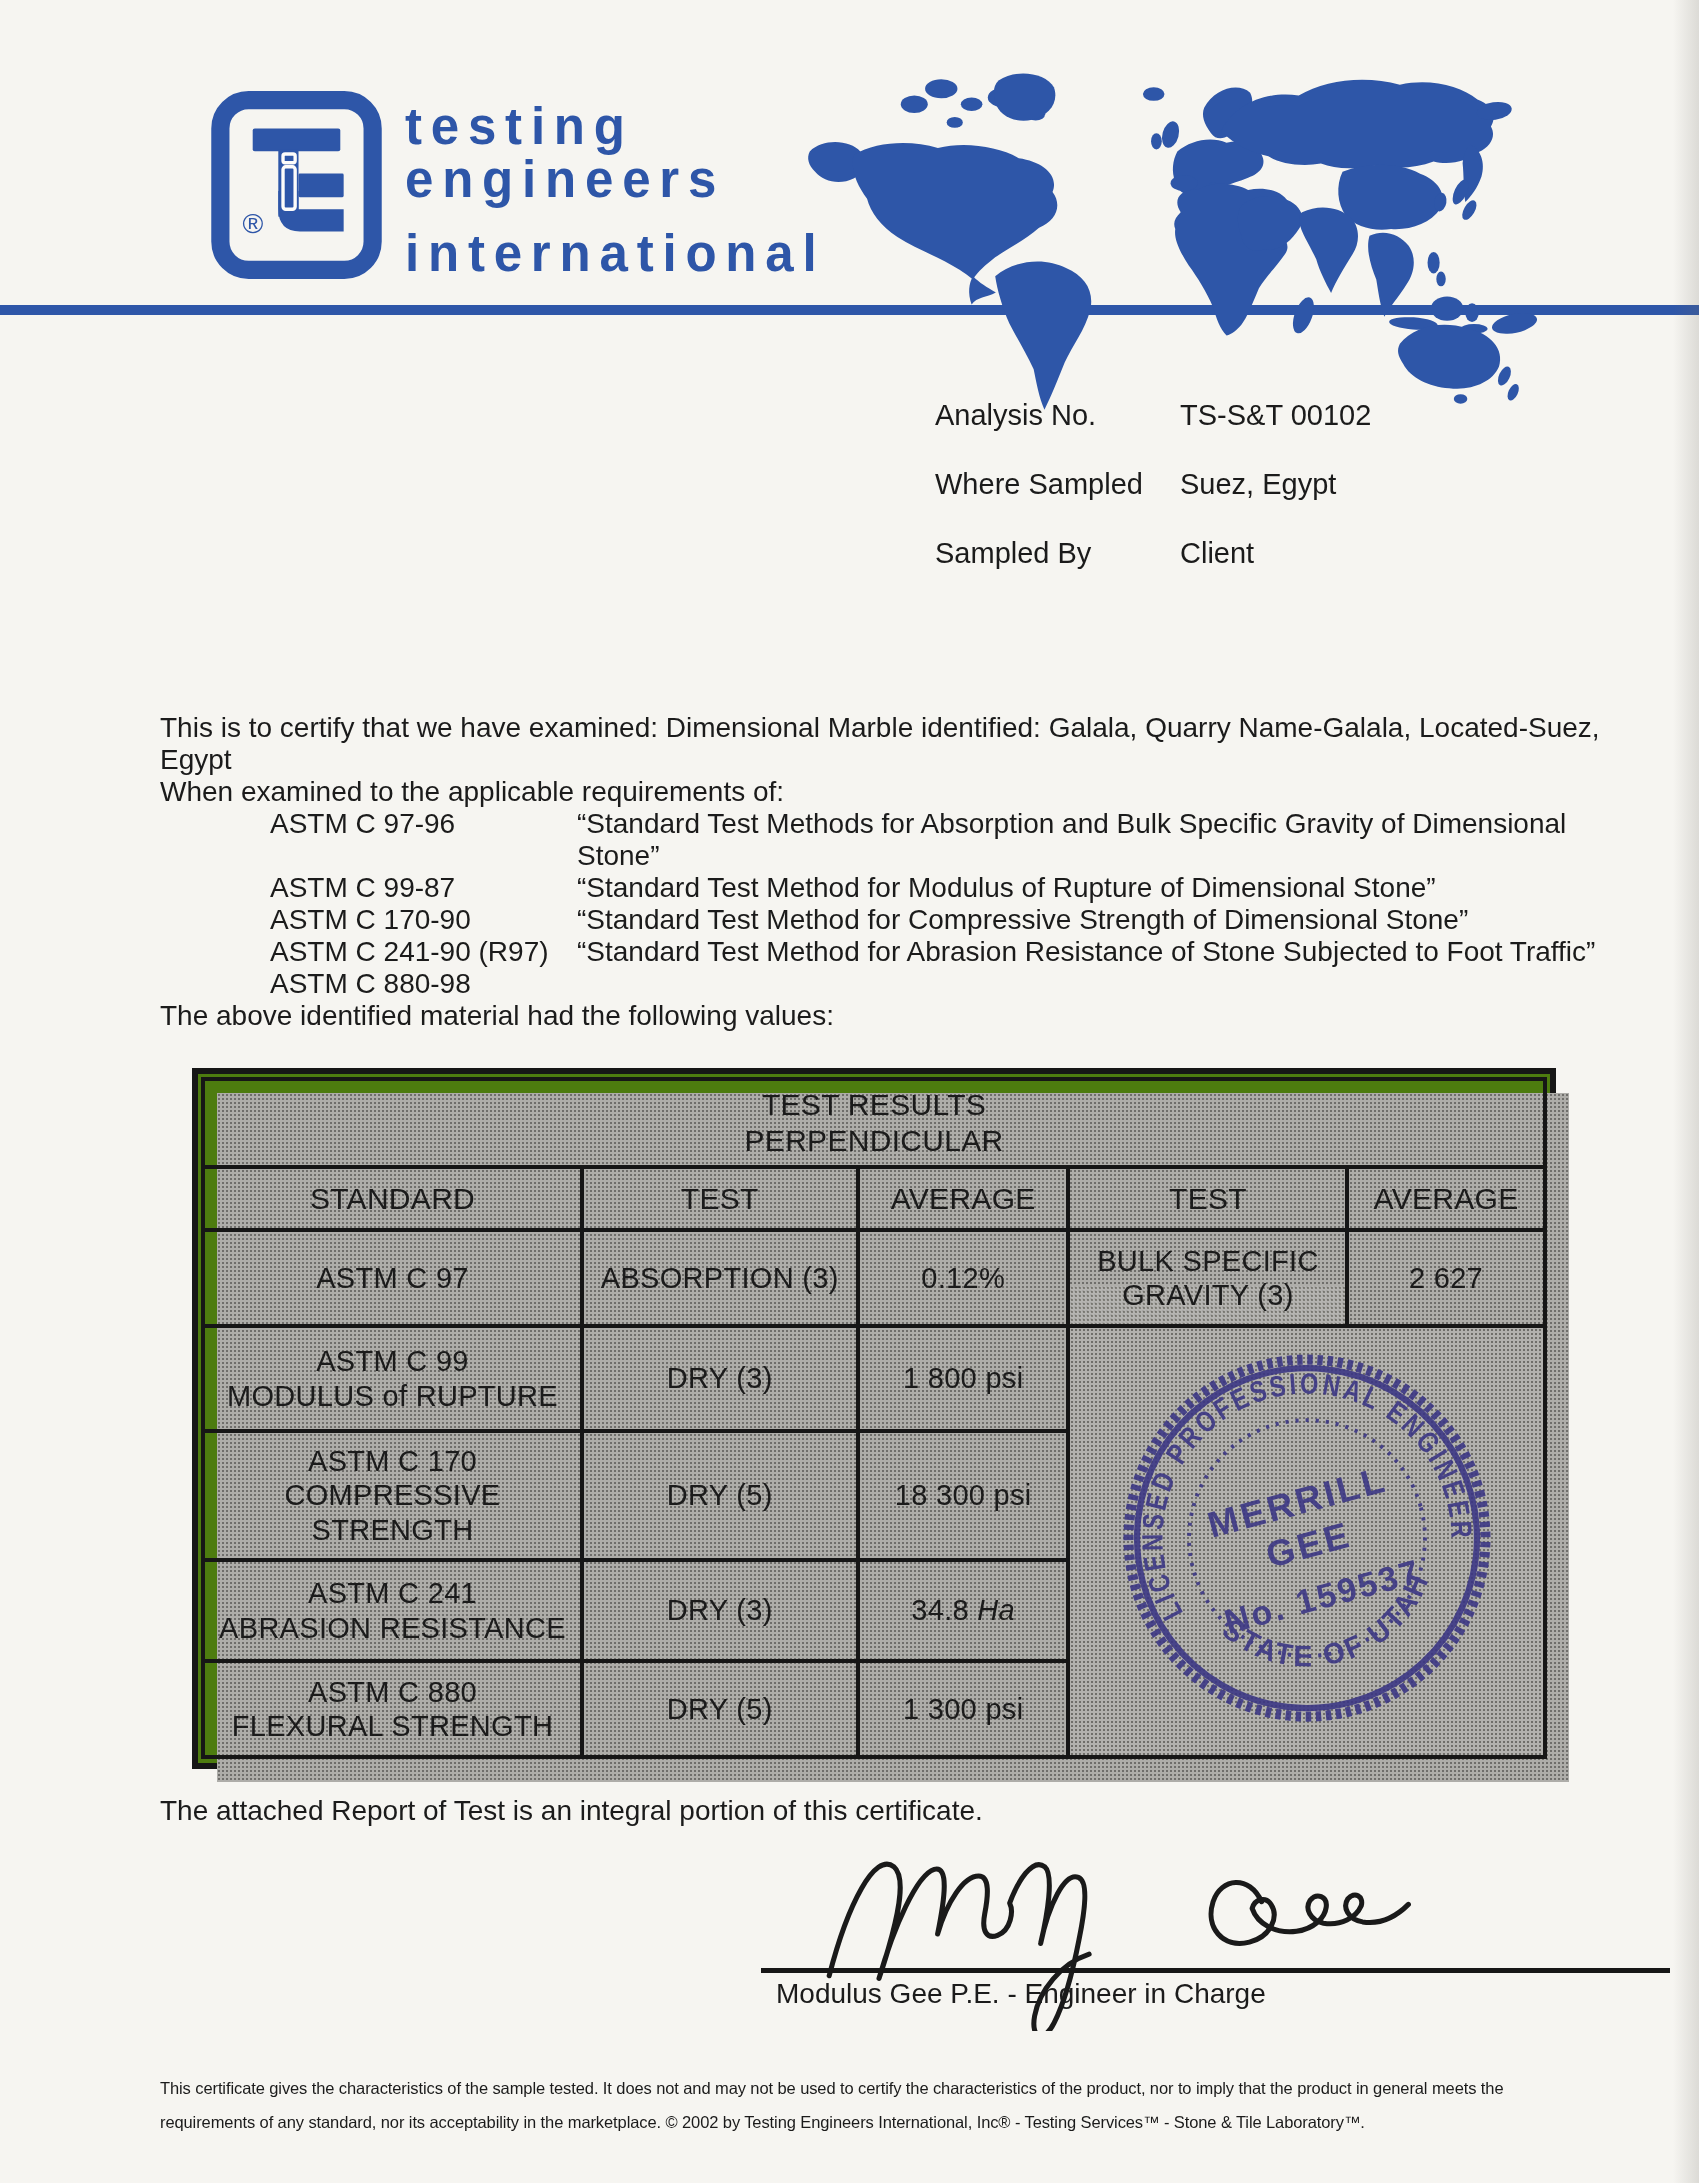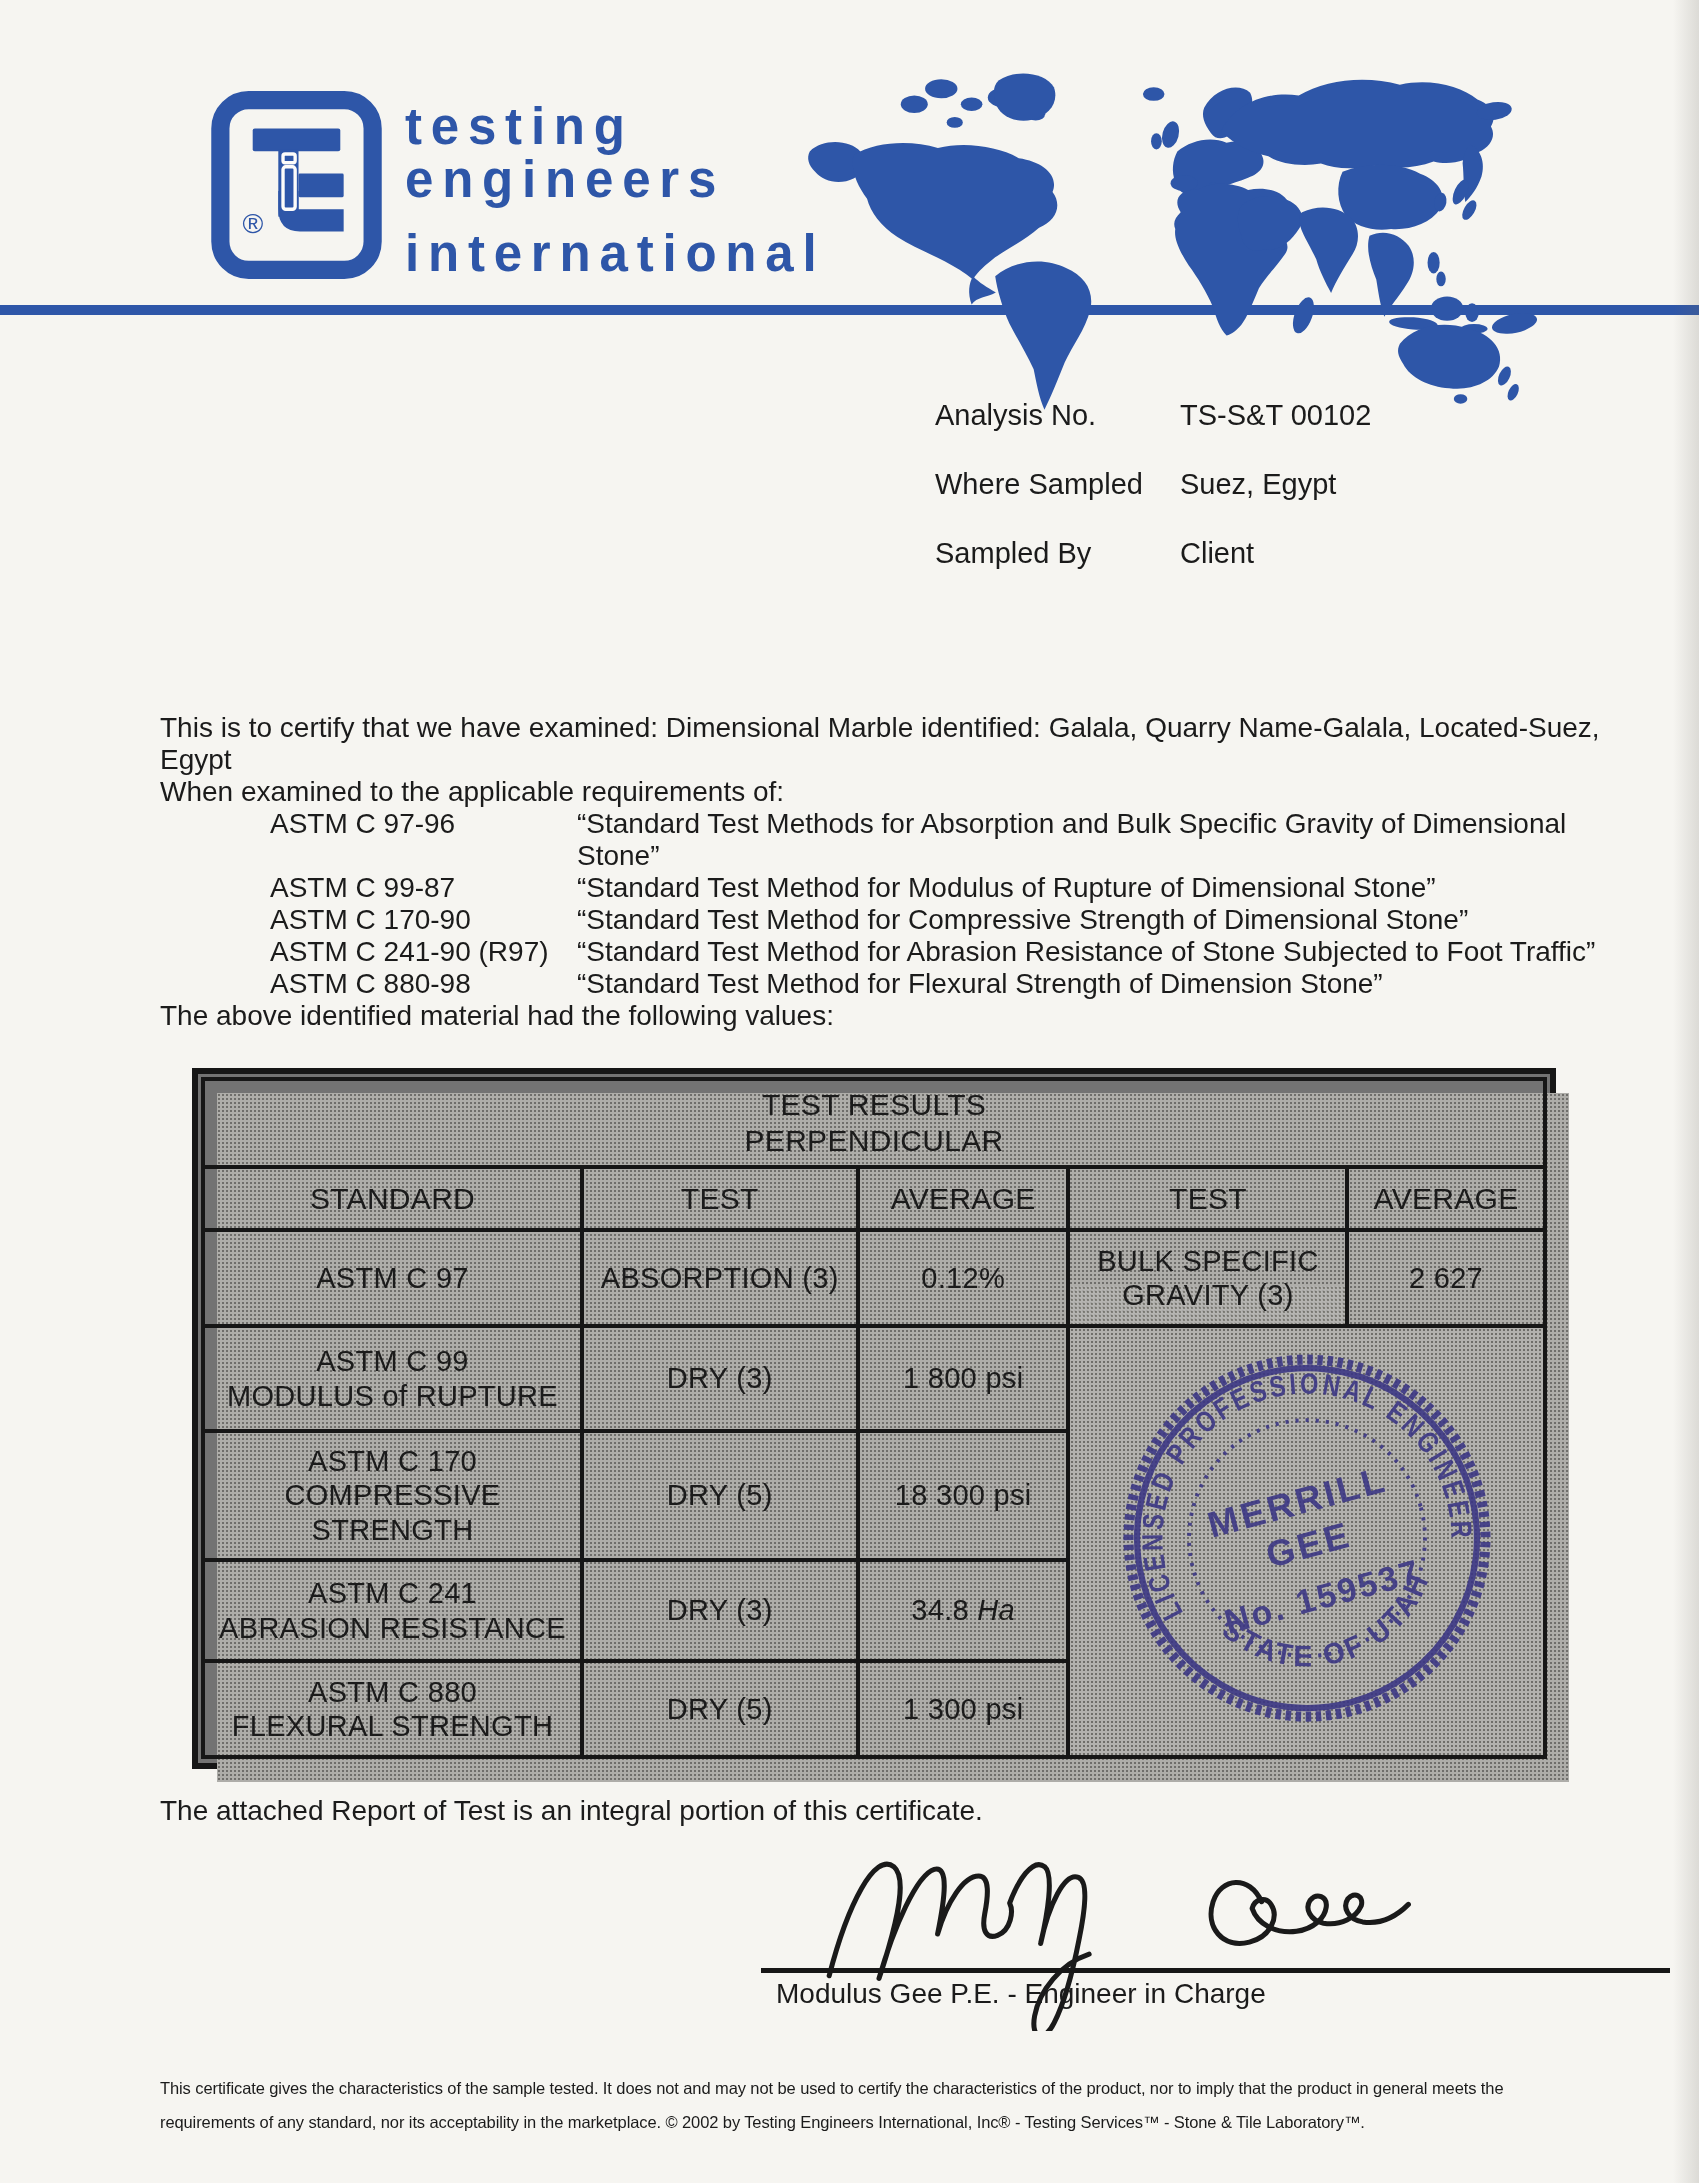--- a/index.html
+++ b/index.html
@@ -30,21 +30,21 @@
   .bodytext{left:160px;top:712px;width:1491px;font-size:28px;line-height:32px;}
   .nowrap{white-space:nowrap;}
   .std-row{display:flex;}
   .std-code{margin-left:110px;width:307px;flex:none;white-space:nowrap;}
   .std-desc{flex:1;}
   .desc2{display:block;}
 
   
   .table-shell{left:192px;top:1068px;width:1364px;}
   .table-wrap{position:relative;border:6.7px solid #161616;padding:3.4px;
-              background:#737373;box-sizing:border-box;z-index:1;}
+              background:#4d7c0f;box-sizing:border-box;z-index:1;}
   .table-wrap::after{content:"";position:absolute;left:19px;top:19px;
      width:100%;height:100%;z-index:-1;
      background-color:#aeaDA9;
      background-image:radial-gradient(circle,#6f6e6b 0.9px,rgba(0,0,0,0) 1.1px);
      background-size:4px 4px;}
   table.results{border-collapse:collapse;width:100%;table-layout:fixed;
      border:2.7px solid #161616;font-size:29px;}
   table.results td{border:4.7px solid #161616;text-align:center;
      vertical-align:middle;padding:4px 6.7px;line-height:1.2;letter-spacing:0.3px;}
   tr.r-title td{height:76px;font-size:30px;}
@@ -194,21 +194,20 @@
   <div class="std-row">
     <span class="std-code">ASTM C 170-90</span>
     <span class="std-desc nowrap">“Standard Test Method for Compressive Strength of Dimensional Stone”</span>
   </div>
   <div class="std-row">
     <span class="std-code">ASTM C 241-90 (R97)</span>
     <span class="std-desc nowrap">“Standard Test Method for Abrasion Resistance of Stone Subjected to Foot Traffic”</span>
   </div>
   <div class="std-row">
     <span class="std-code">ASTM C 880-98</span>
-    <span class="std-desc nowrap">“Standard Test Method for Flexural Strength of Dimension Stone”</span>
   </div>
   <div>The above identified material had the following values:</div>
 </div>
 
 <div class="abs table-shell">
 <div class="table-wrap">
 <table class="results">
   <colgroup>
     <col style="width:28.2%">
           <col style="width:20.6%">

